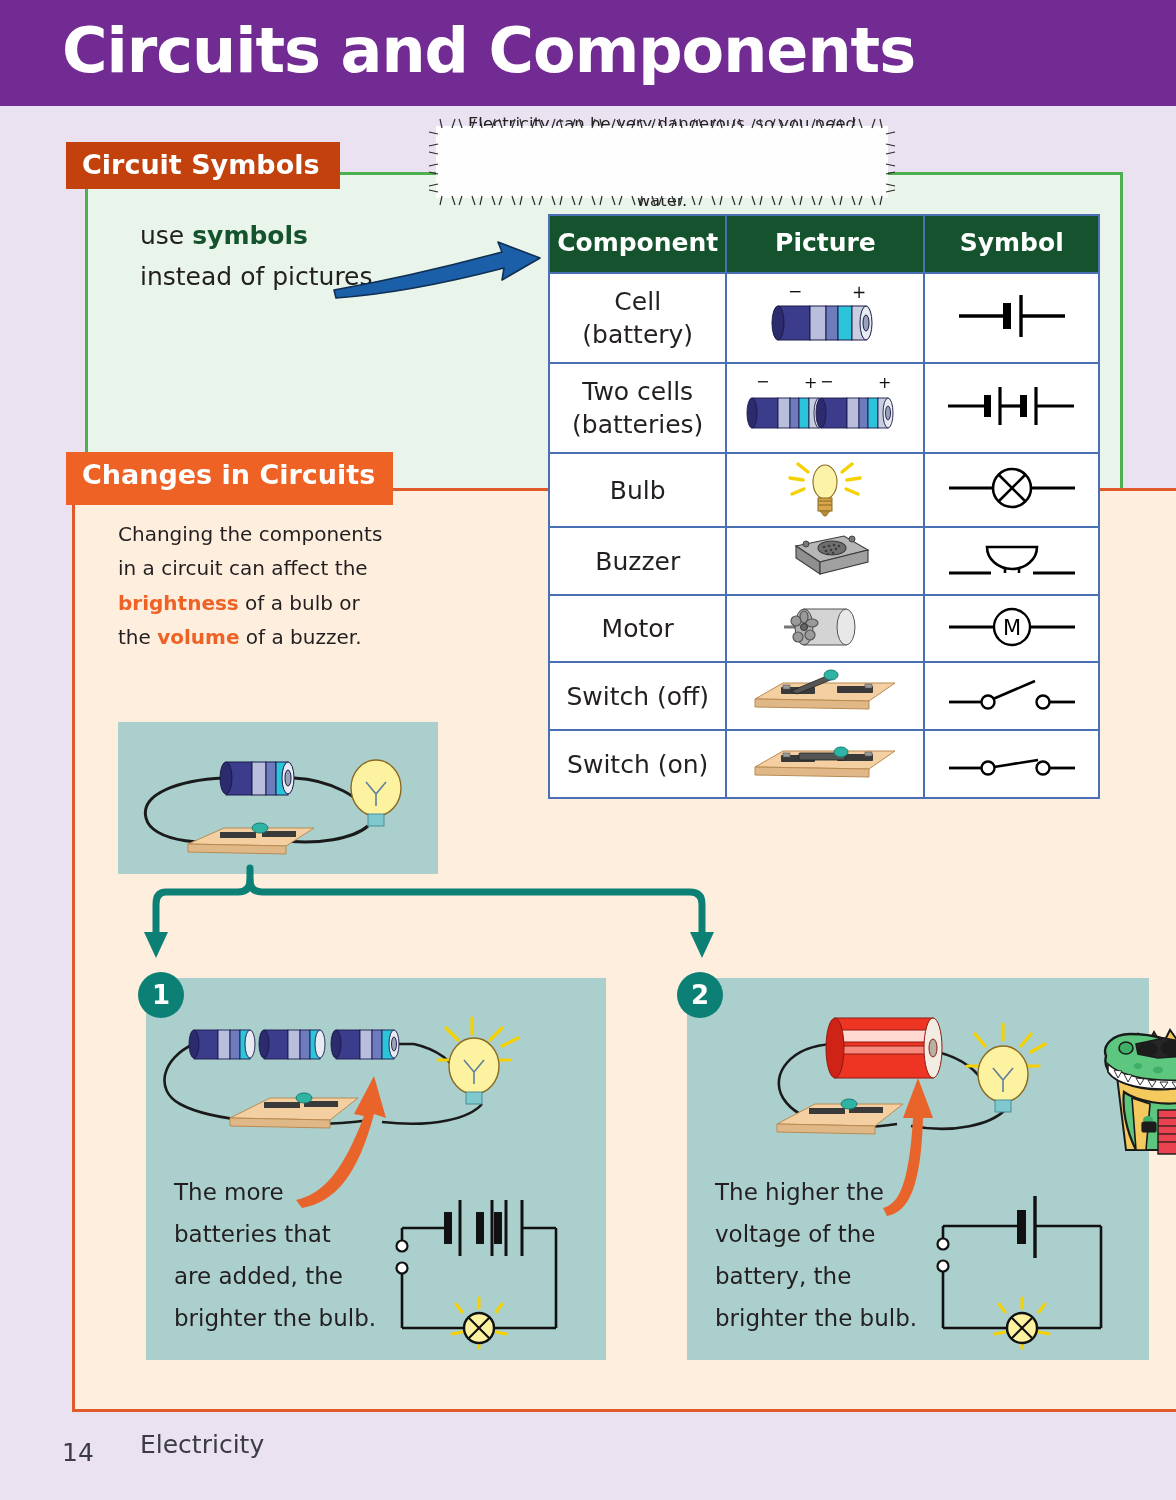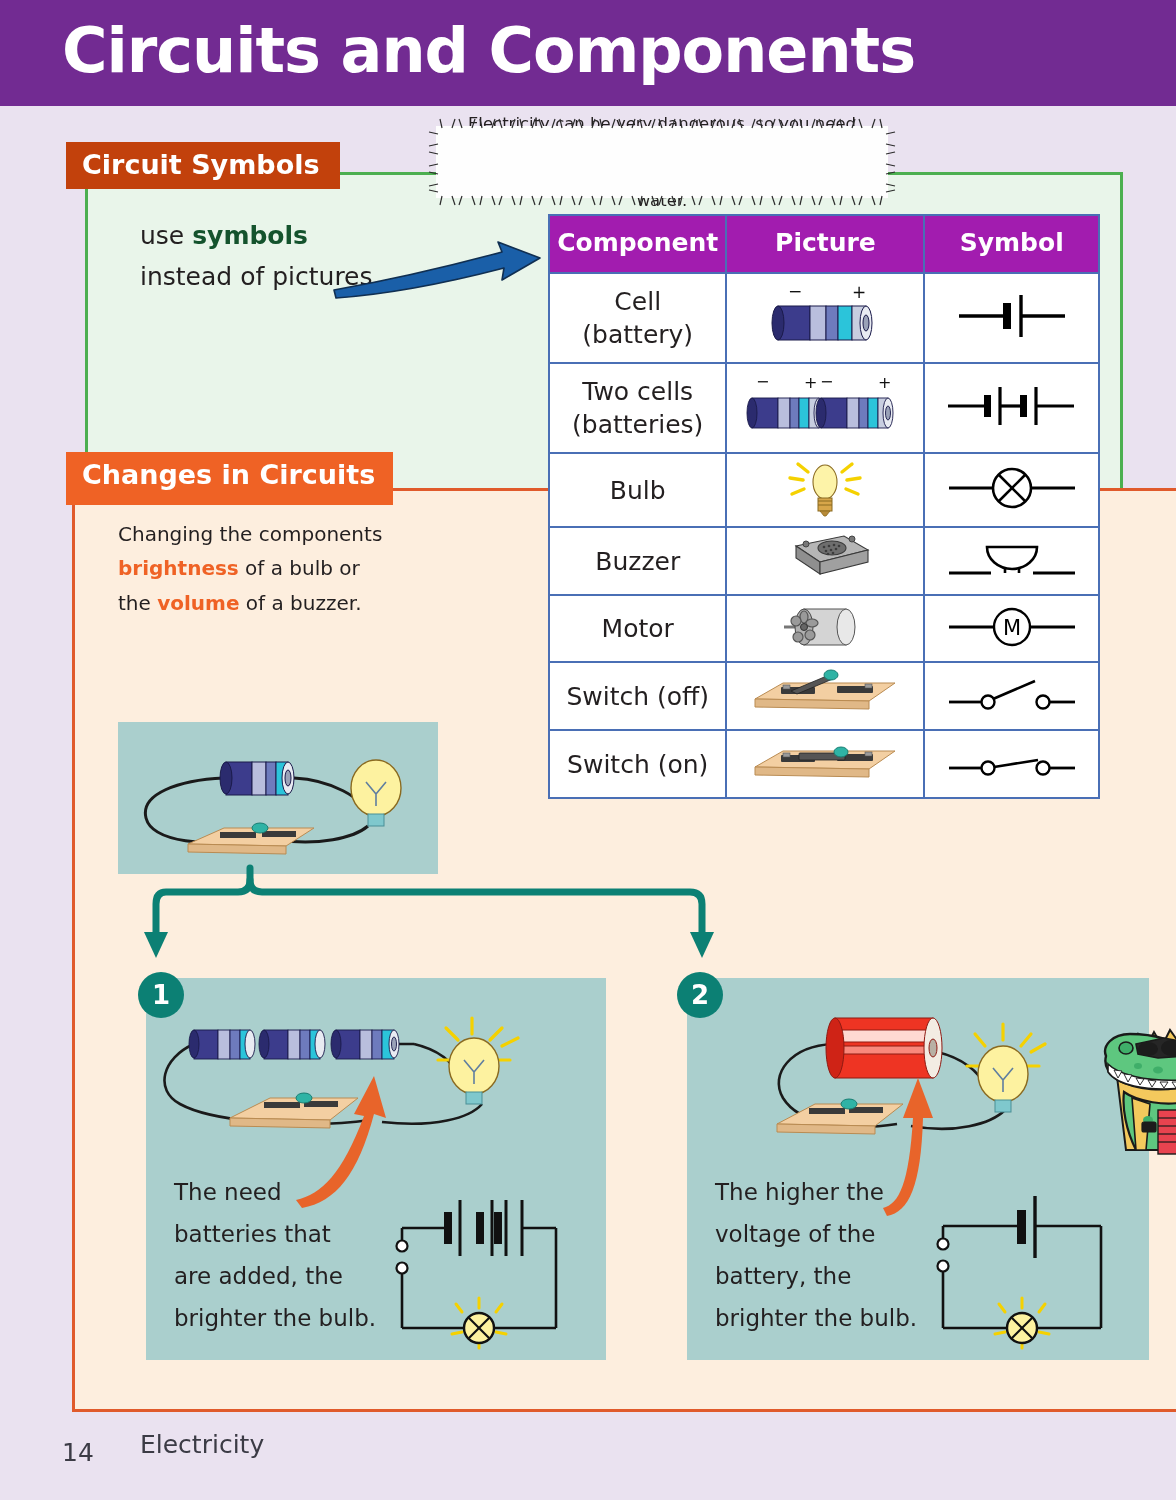--- a/index.html
+++ b/index.html
@@ -99,21 +99,21 @@
     border-collapse: collapse;
     background: #fff;
     z-index: 8;
   }
   .symtable th, .symtable td {
     border: 2px solid #4a6fb5;
     text-align: center;
     vertical-align: middle;
   }
   .symtable th {
-    background: #a21caf;
+    background: #14532d;
     color: #ffffff;
     font-size: 25px;
     font-weight: bold;
     padding: 10px 0 13px;
     font-family: "DejaVu Sans", sans-serif;
   }
   .symtable td { height: 67px; padding: 2px 15px; }
   .comp-cell {
     width: 208px;
     font-size: 25px;
@@ -589,20 +589,21 @@
       </svg>
     </td>
   </tr>
 </tbody>
   </table>
 
 <div class="orange-section"></div>
 
 <div class="orange-body-text">
   <div>Changing the components</div>
+  <div>in a circuit can affect the</div>
   <div><b>brightness</b><span> of a bulb or</span></div>
   <div><span>the </span><b>volume</b><span> of a buzzer.</span></div>
 </div>
 
 <div class="orange-tab">Changes in Circuits</div>
 
 <div class="photo" id="photo-main">
   <svg width="320" height="152" viewBox="0 0 320 152">
     <path d="M106 56 C60 58, 22 72, 28 96 C34 120, 90 126, 140 116" fill="none" stroke="#1a1a1a" stroke-width="3"></path>
     <path d="M176 56 C214 58, 244 76, 250 92" fill="none" stroke="#1a1a1a" stroke-width="3"></path>
@@ -715,21 +716,21 @@
     </g>
     <circle cx="333" cy="350" r="15" fill="#fdf2a0" stroke="#111" stroke-width="2.4"></circle>
     <line x1="323" y1="340" x2="343" y2="360" stroke="#111" stroke-width="2.2"></line>
     <line x1="343" y1="340" x2="323" y2="360" stroke="#111" stroke-width="2.2"></line>
   </svg>
 </div>
 
 <div class="bubble" id="bubble-1">1</div>
 
 <div class="panel-caption" id="caption-1">
-  <div>The need</div>
+  <div>The more</div>
   <div>batteries that</div>
   <div>are added, the</div>
   <div>brighter the bulb.</div>
 </div>
 
 <div class="photo" id="panel2-box">
   <svg width="462" height="382" viewBox="0 0 462 382">
     <path d="M146 66 C104 68, 82 96, 96 120 C112 146, 160 154, 210 146" fill="none" stroke="#1a1a1a" stroke-width="2.6"></path>
     <path d="M250 74 C276 80, 292 94, 298 108" fill="none" stroke="#1a1a1a" stroke-width="2.6"></path>
     <path d="M224 148 C268 156, 304 146, 318 132" fill="none" stroke="#1a1a1a" stroke-width="2.6"></path>

